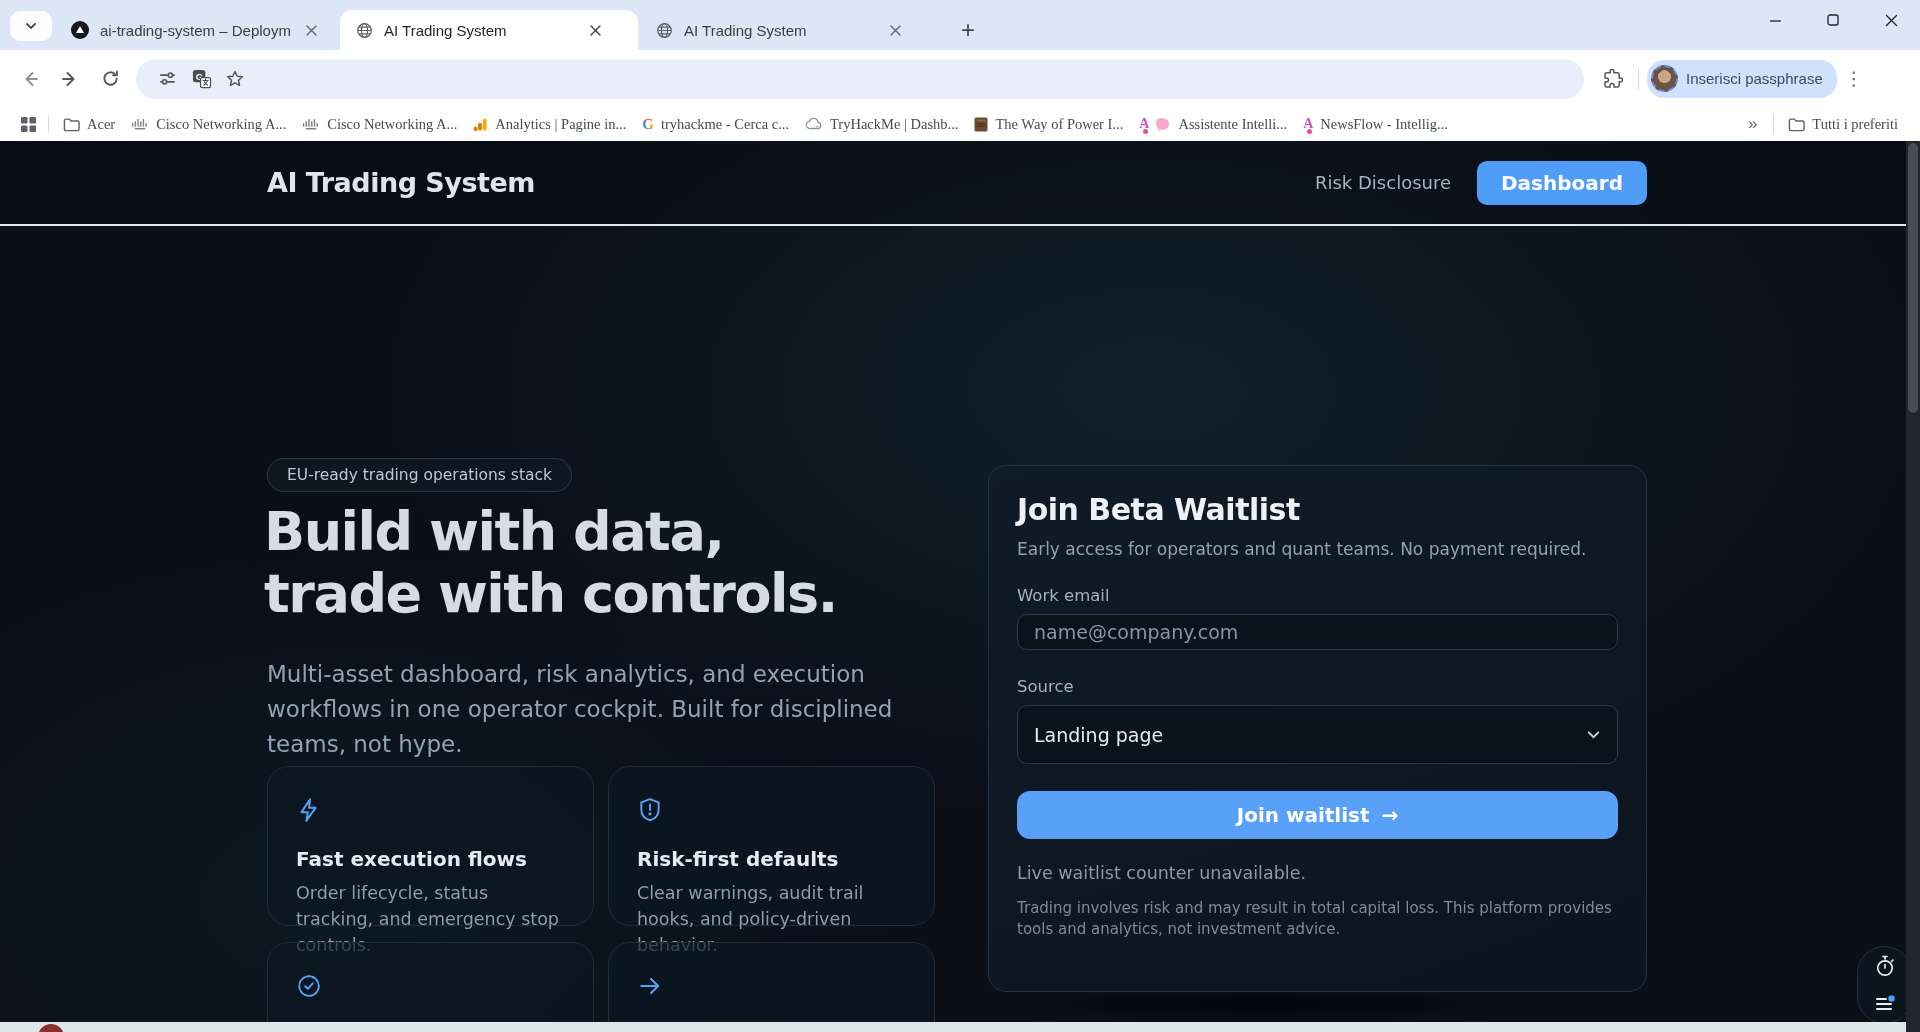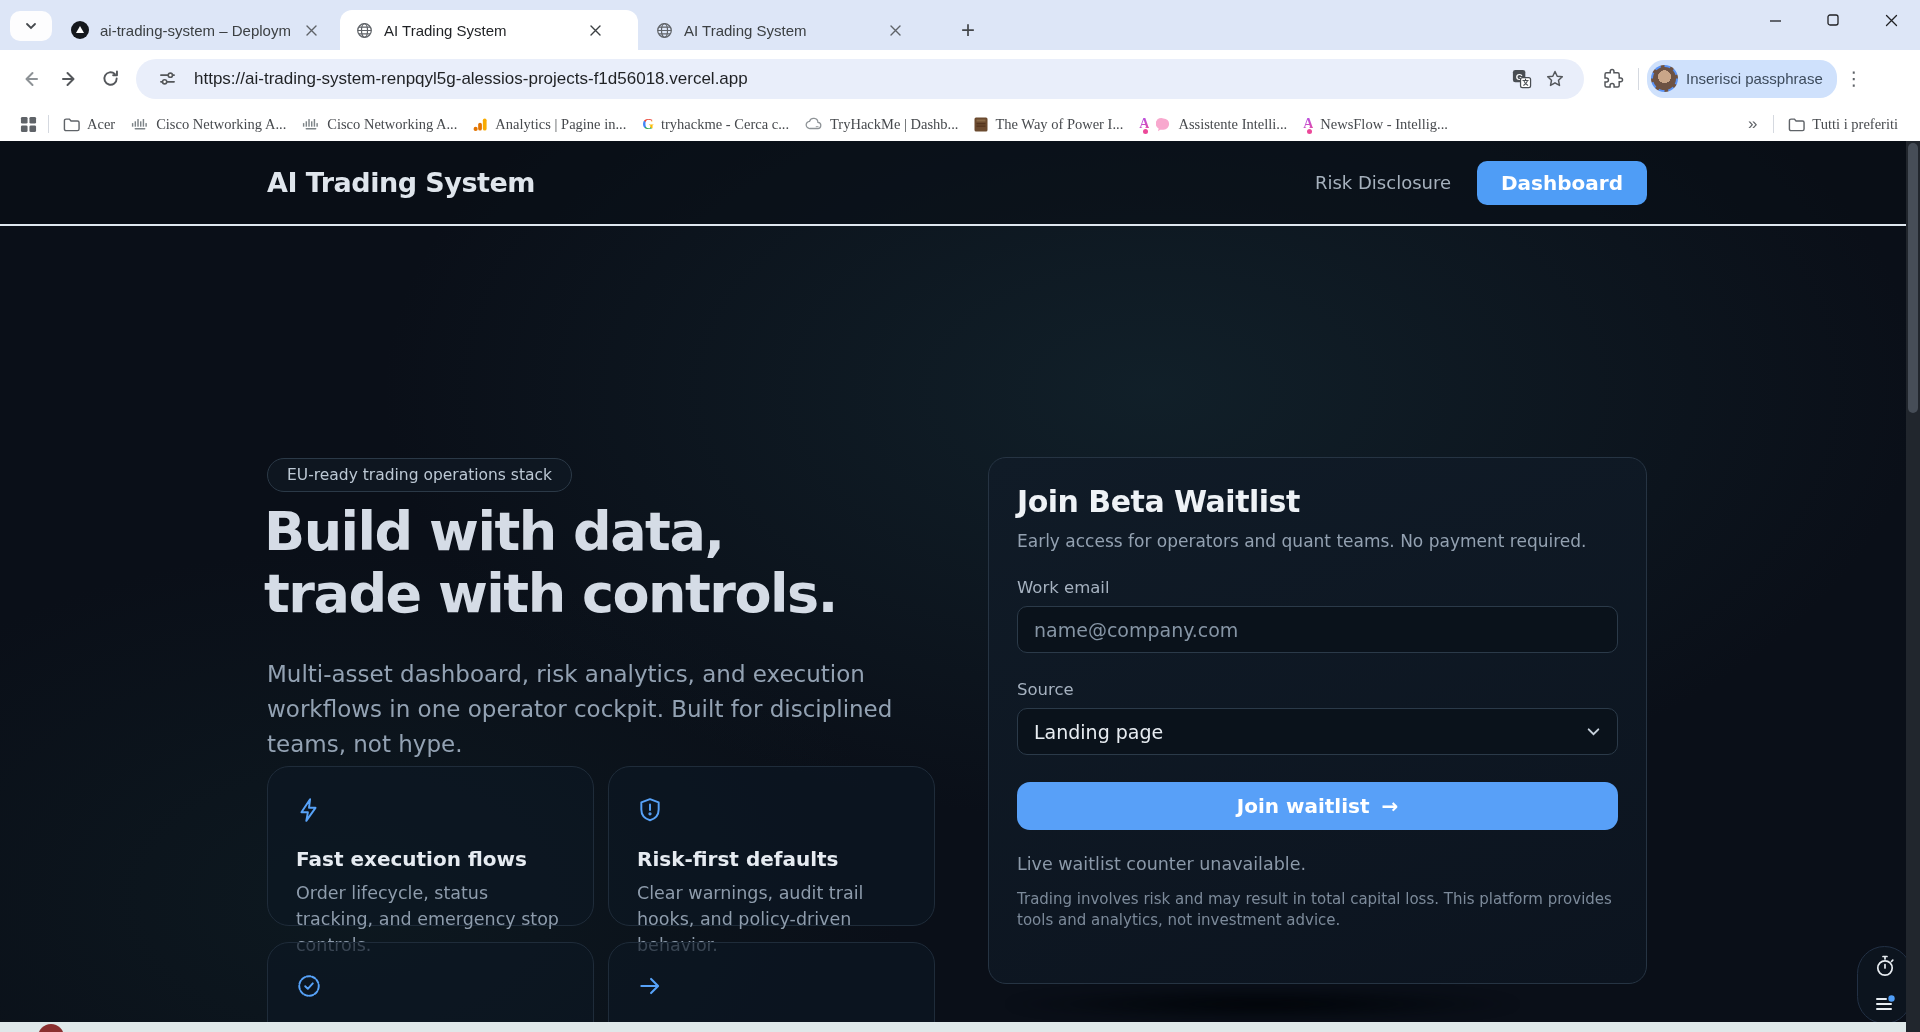--- a/index.html
+++ b/index.html
@@ -75,33 +75,33 @@
                 font-weight:800; color:#d5dce6; letter-spacing:-1.5px; }
   .hero-sub { position:absolute; left:267px; top:516px; width:660px; font-size:23px; line-height:35px; color:#93a2b3; }
 
   .cards { position:absolute; left:267px; top:625px; width:668px; display:grid;
            grid-template-columns:327px 327px; column-gap:14px; row-gap:16px; }
   .card { height:160px; background:rgba(13,23,35,0.65); border:1px solid #1f2c3a; border-radius:22px;
           padding:30px 28px; }
   .card .c-title { margin-top:20px; font-size:20px; font-weight:700; color:#e6ebf1; }
   .card .c-desc { margin-top:9px; font-size:17.5px; line-height:26px; color:#8e9cac; }
 
-  .panel { position:absolute; left:988px; top:316px; width:659px; height:527px; border-radius:18px;
+  .panel { position:absolute; left:988px; top:324px; width:659px; height:527px; border-radius:18px;
            background:linear-gradient(160deg, #101b27 0%, #0c141f 100%);
            border:1px solid #263443; padding:26px 28px; }
   .panel-shadow { position:absolute; left:1005px; top:846px; width:515px; height:34px; border-radius:50%;
                   background:radial-gradient(closest-side, rgba(1,4,8,0.95), rgba(1,4,8,0)); filter:blur(4px); }
   .p-title { font-size:30px; font-weight:800; color:#eef2f6; letter-spacing:-0.5px; }
   .p-sub { margin-top:12px; font-size:17px; color:#93a1b1; }
   .f-label { margin-top:27px; font-size:16.5px; color:#a6b2c0; }
-  .f-input { margin-top:9px; width:100%; height:47px; background:#0a121b; border:1.5px solid #2b3a49;
+  .f-input { margin-top:9px; width:100%; height:36px; background:#0a121b; border:1.5px solid #2b3a49;
              border-radius:10px; padding:0 16px; font-size:19px; color:#e8edf2; outline:none;
              font-family:"DejaVu Sans", sans-serif; }
   .f-input::placeholder { color:#8695a5; }
-  .f-select { margin-top:9px; width:100%; height:47px; background:#0a121b; border:1.5px solid #2b3a49;
+  .f-select { margin-top:9px; width:100%; height:59px; background:#0a121b; border:1.5px solid #2b3a49;
               border-radius:10px; padding:0 16px; display:flex; align-items:center; cursor:pointer;justify-content:center; }
   .f-select .val { flex:1; font-size:19px; color:#e8edf2; }
   .btn-submit { margin-top:27px; width:100%; height:48px; border:none; border-radius:13px; background:#58a0f8;
                 color:#ffffff; font-size:20px; font-weight:700; display:flex; align-items:center;
                 justify-content:center; gap:12px; cursor:pointer; font-family:"DejaVu Sans", sans-serif; }
   .p-status { margin-top:24px; font-size:17.5px; color:#8b99a9; }
   .p-disclaimer { margin-top:15px; font-size:15px; line-height:21px; color:#7c8a9a; }
 
   .float-widget { position:absolute; left:1857px; top:805px; width:55px; height:78px; border-radius:28px;
                   background:#0c141e; border:1px solid #223044; display:flex; flex-direction:column;
@@ -216,21 +216,20 @@
     </div>
 
     <div class="omnibox">
       <span class="omni-ico">
         <svg width="19" height="19" viewBox="0 0 20 20" fill="none" stroke="#54575b" stroke-width="1.7" stroke-linecap="round">
             <path d="M3 6.5h14M3 13.5h14"></path>
             <circle cx="13" cy="6.5" r="2.2" fill="#ffffff"></circle>
             <circle cx="7" cy="13.5" r="2.2" fill="#ffffff"></circle>
           </svg>
       </span>
-      <span class="url">https://ai-trading-system-renpqyl5g-alessios-projects-f1d56018.vercel.app</span>
       <span class="omni-ico">
         <svg width="21" height="21" viewBox="0 0 22 22">
             <rect x="2" y="2" width="13" height="13" rx="2.5" fill="#4a4e53"></rect>
             <text x="5" y="12.5" font-size="10" font-weight="bold" fill="#ffffff" font-family="Liberation Sans, sans-serif">G</text>
             <rect x="10" y="10" width="10.5" height="10.5" rx="2" fill="#ffffff" stroke="#4a4e53" stroke-width="1.3"></rect>
             <path d="M12.5 13h5.5M15.2 11.5v1.5M13.3 18c1.8-1 3.4-2.7 4-4.8M17.5 18c-1.6-.9-3-2.4-3.7-4" stroke="#4a4e53" stroke-width="1.1" fill="none" stroke-linecap="round"></path>
           </svg>
       </span>
       <span class="omni-ico">
         <svg width="20" height="20" viewBox="0 0 20 20" fill="none">

